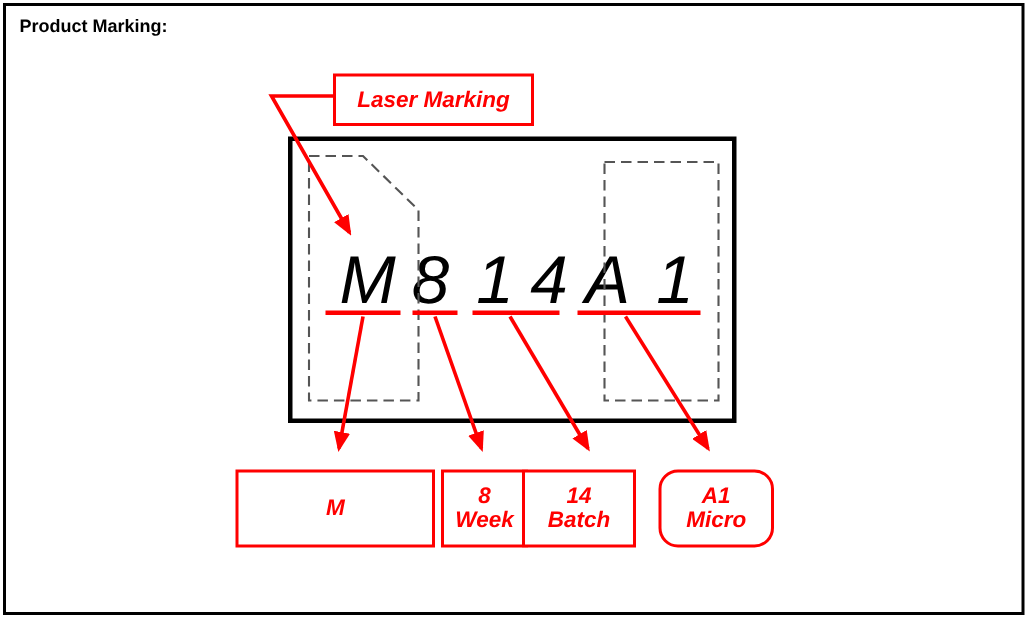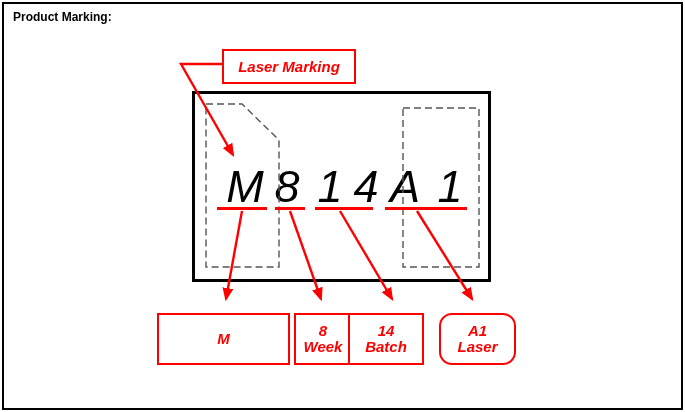--- a/index.html
+++ b/index.html
@@ -89,16 +89,16 @@
   <div class="legend-box" style="left:294px;width:58px;">
     <span>8</span>
     <span>Week</span>
   </div>
   <div class="legend-box" style="left:348px;width:76px;">
     <span>14</span>
     <span>Batch</span>
   </div>
   <div class="legend-box" style="left:439px;width:77px;border-radius:13px;">
     <span>A1</span>
-    <span>Laser</span>
+    <span>Micro</span>
   </div>
 
 </div>
 
 </body></html>

